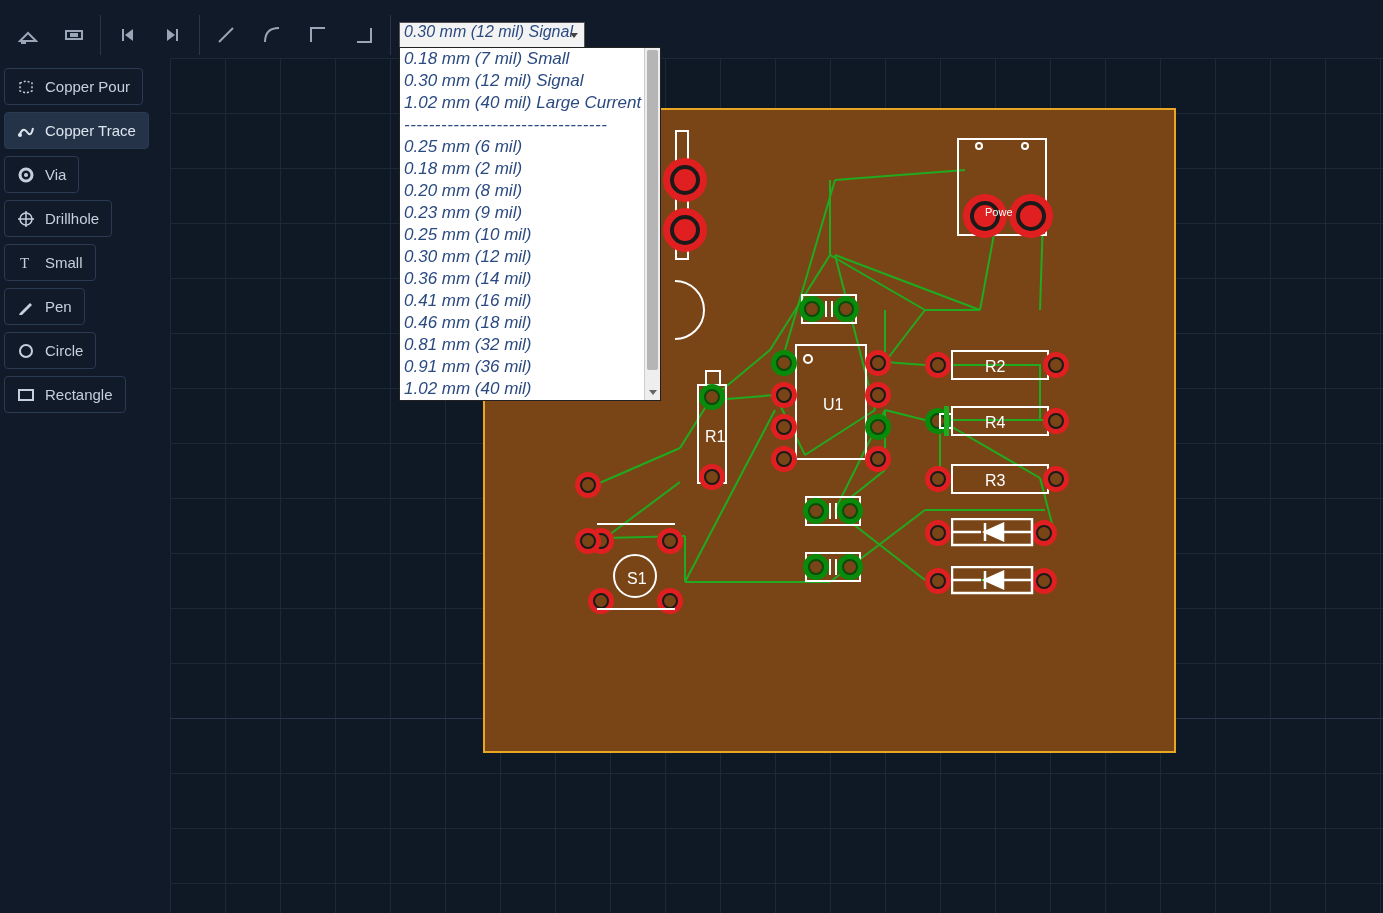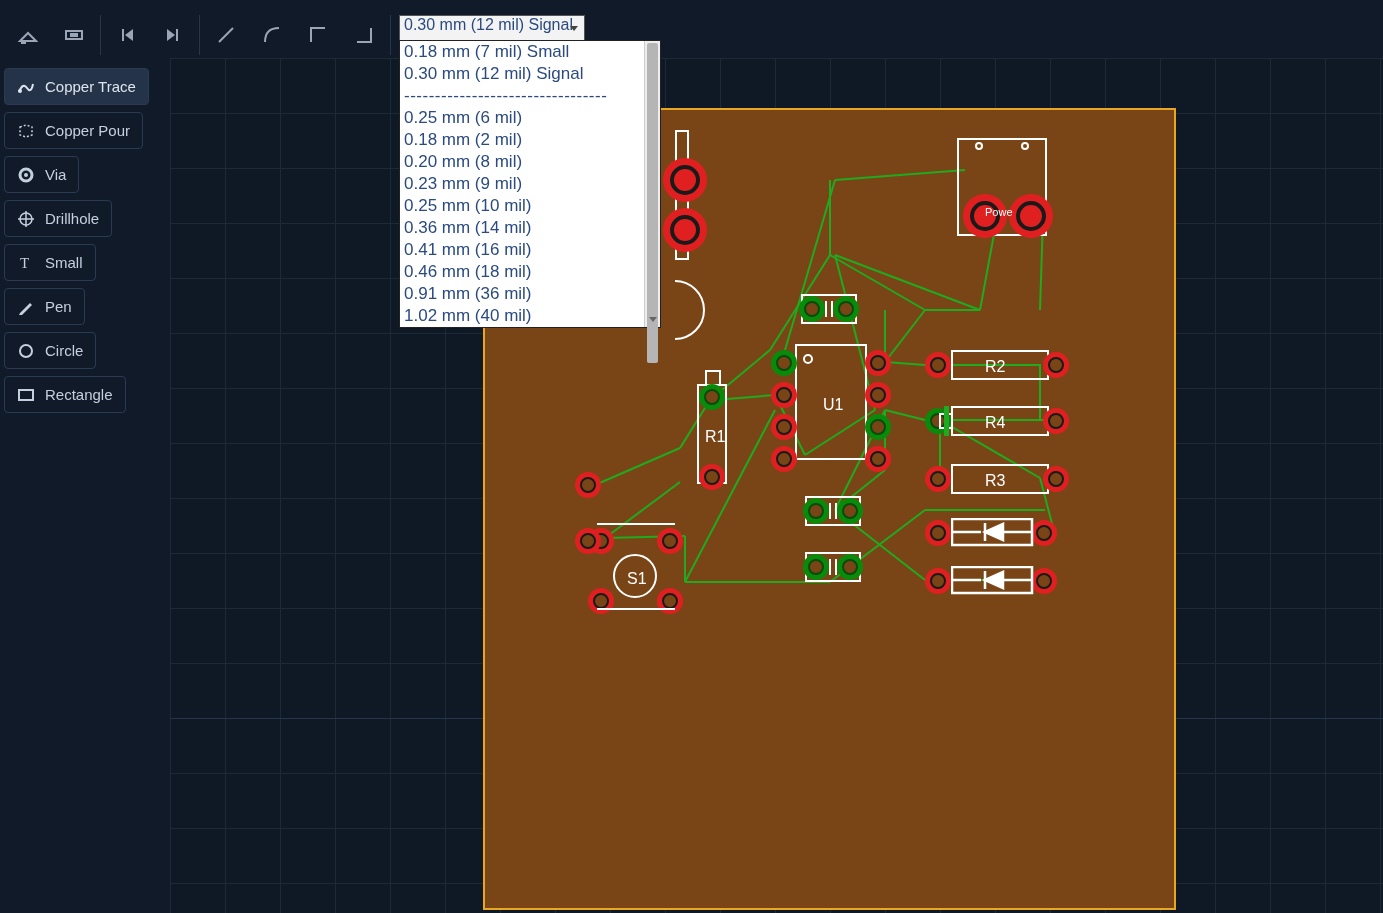--- a/index.html
+++ b/index.html
@@ -11,22 +11,23 @@
     overflow: hidden;
     position: relative;
   }
 
   
   .toolbar {
     position: absolute;
     top: 15px;
     left: 2px;
     display: flex;
-    align-items: flex-start;
+    align-items: center;
     height: 40px;
+    font-style: italic;
   }
   .tb-group {
     display: flex;
     border-right: 1px solid #2a3548;
     padding: 0 3px;
   }
   .tb-btn {
     width: 46px;
     height: 40px;
     display: flex;
@@ -167,21 +168,21 @@
   }
   .grid-line-h { height: 1px; left: 0; right: 0; }
   .grid-line-v { width: 1px; top: 0; bottom: 0; }
   .grid-major { background: #283549; }
 
   .board {
     position: absolute;
     left: 313px;
     top: 50px;
     width: 693px;
-    height: 802px;
+    height: 645px;
     background: #7a4516;
     border: 2px solid #e8a623;
   }
 
   
   .pad {
     position: absolute;
     width: 26px; height: 26px;
     border-radius: 50%;
     background: #e02020;
@@ -288,57 +289,60 @@
   </div>
 
   <div class="width-select-wrap">
     <div class="width-select">
       <span>0.30 mm (12 mil) Signal</span>
     </div>
     <div class="dropdown">
       <div class="dropdown-inner" id="dd-body">
           <div class="dd-item">0.18 mm (7 mil)   Small</div>
           <div class="dd-item">0.30 mm (12 mil) Signal</div>
+          <div class="dd-item">1.02 mm (40 mil) Large Current</div>
           <div class="dd-sep">---------------------------------</div>
           <div class="dd-item">0.25 mm (6 mil)</div>
           <div class="dd-item">0.18 mm (2 mil)</div>
           <div class="dd-item">0.20 mm (8 mil)</div>
           <div class="dd-item">0.23 mm (9 mil)</div>
           <div class="dd-item">0.25 mm (10 mil)</div>
+          <div class="dd-item">0.30 mm (12 mil)</div>
           <div class="dd-item">0.36 mm (14 mil)</div>
           <div class="dd-item">0.41 mm (16 mil)</div>
           <div class="dd-item">0.46 mm (18 mil)</div>
+          <div class="dd-item">0.81 mm (32 mil)</div>
           <div class="dd-item">0.91 mm (36 mil)</div>
           <div class="dd-item">1.02 mm (40 mil)</div>
         </div>
       <div class="dd-scroll">
         <div class="dd-thumb"></div>
         <div class="dd-down"></div>
       </div>
     </div>
   </div>
 </div>
 
 <div class="sidebar" id="sidebar">
+    <div class="tool">
+      <span class="ico">
+        <svg width="18" height="18">
+          <path d="M3 5 L9 3 L15 5 L15 13 L9 15 L3 13 Z" stroke="currentColor" stroke-width="1.5" fill="none" stroke-dasharray="2 2"></path>
+        </svg>
+      </span>
+      <span>Copper Pour</span>
+    </div>
     <div class="tool active">
       <span class="ico">
         <svg width="18" height="18">
           <path d="M2 14 Q6 4 10 10 Q14 16 16 6" stroke="currentColor" stroke-width="2" fill="none"></path>
           <circle cx="3" cy="13" r="2" fill="currentColor"></circle>
         </svg>
       </span>
       <span>Copper Trace</span>
-    </div>
-    <div class="tool">
-      <span class="ico">
-        <svg width="18" height="18">
-          <path d="M3 5 L9 3 L15 5 L15 13 L9 15 L3 13 Z" stroke="currentColor" stroke-width="1.5" fill="none" stroke-dasharray="2 2"></path>
-        </svg>
-      </span>
-      <span>Copper Pour</span>
     </div>
     <div class="tool">
       <span class="ico">
         <svg width="18" height="18">
           <circle cx="9" cy="9" r="6" stroke="currentColor" stroke-width="3" fill="none"></circle>
           <circle cx="9" cy="9" r="2" fill="currentColor"></circle>
         </svg>
       </span>
       <span>Via</span>
     </div>

